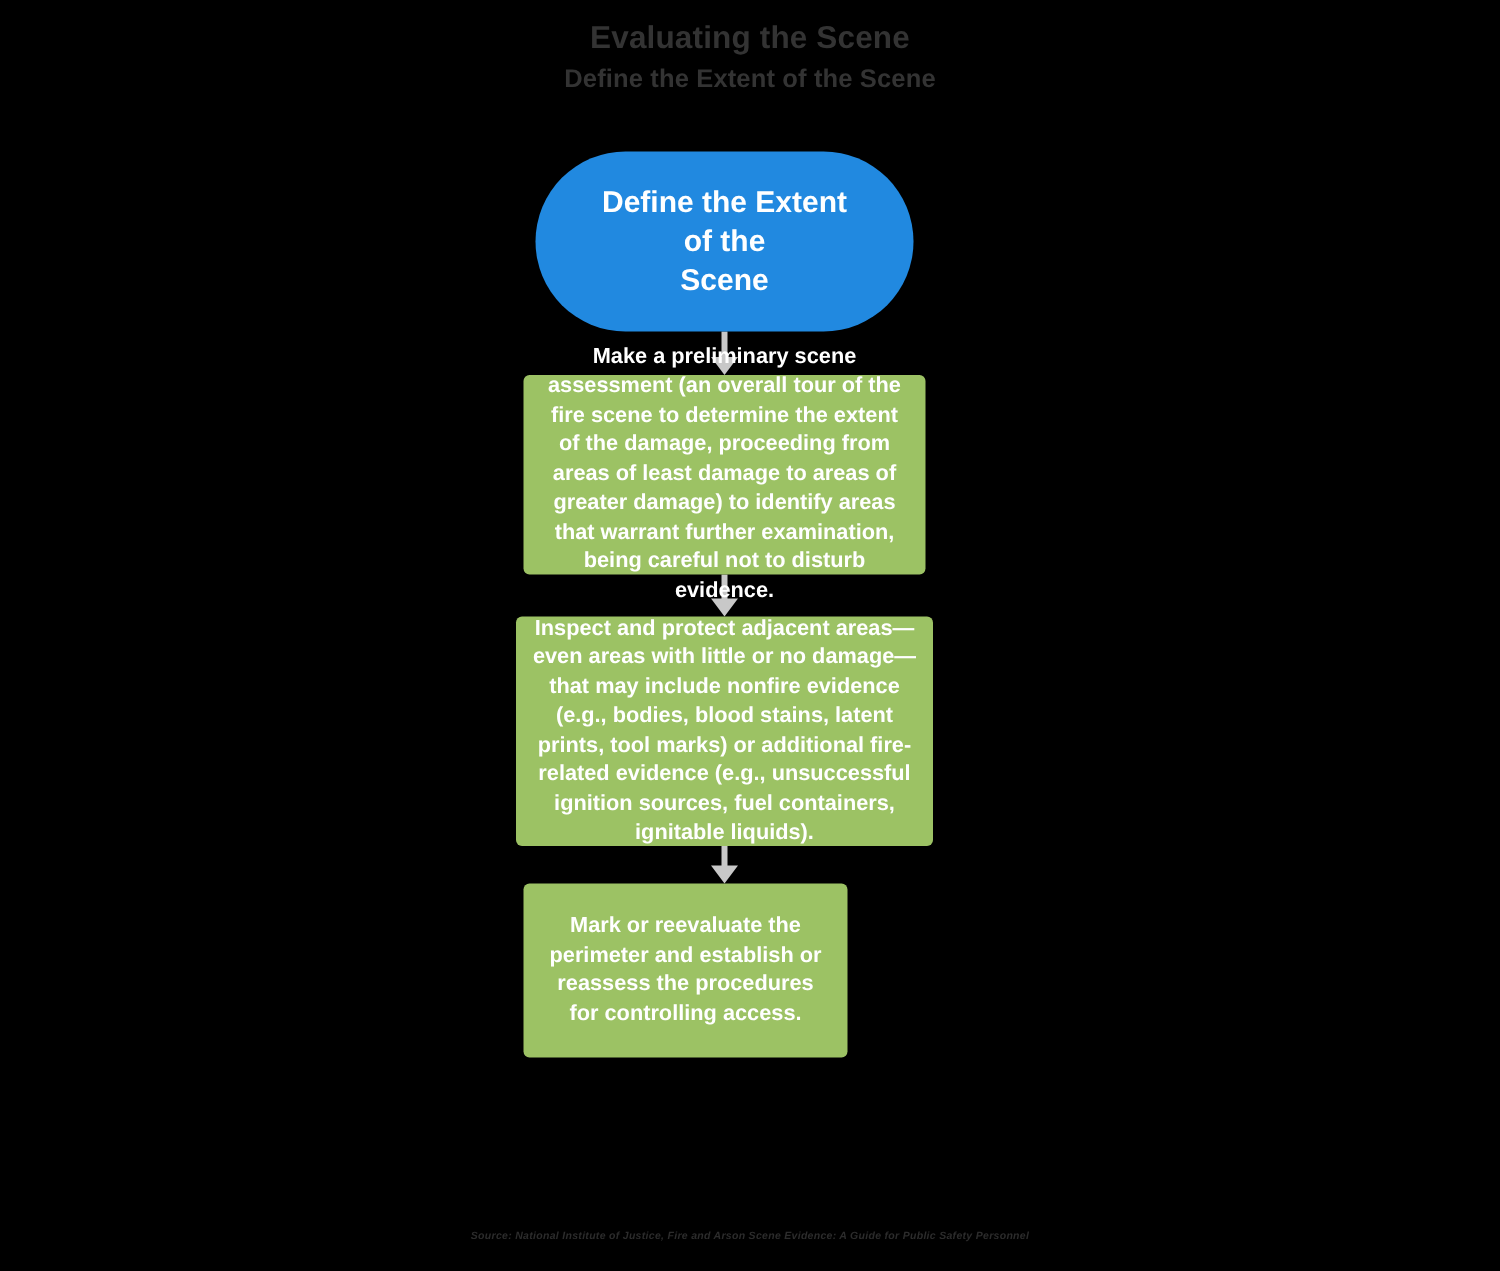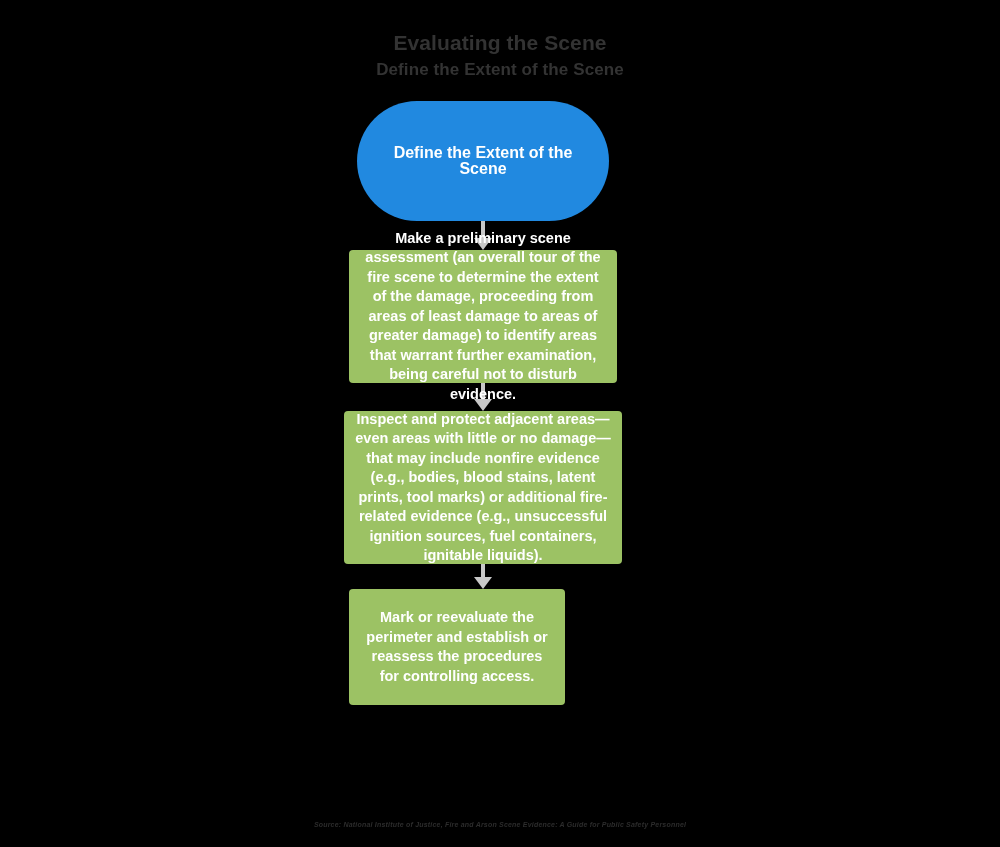--- a/index.html
+++ b/index.html
@@ -12,21 +12,21 @@
     height: 847px;
     position: relative;
     overflow: hidden;
     font-family: "Liberation Sans", sans-serif;
     -webkit-font-smoothing: antialiased;
   }
 
   
   .header {
     position: absolute;
-    top: 17px;
+    top: 0;
     left: 0;
     width: 1000px;
     text-align: center;
     padding-top: 12px;
   }
   .chart-title {
     font-size: 21px;
     font-weight: bold;
     color: #333333;
     line-height: 28px;
@@ -68,22 +68,22 @@
   
   .node-start {
     left: 357px;
     top: 101px;
     width: 252px;
     height: 120px;
     background: #2189e0;
     border-radius: 60px;
   }
   .node-start .node-text {
-    font-size: 16px;
-    line-height: 16px;
+    font-size: 20px;
+    line-height: 26px;
     padding: 0 34px;
   }
 
   
   .node-process {
     background: #9cc264;
     border-radius: 4px;
   }
   .node-process .node-text {
     font-size: 14.5px;

